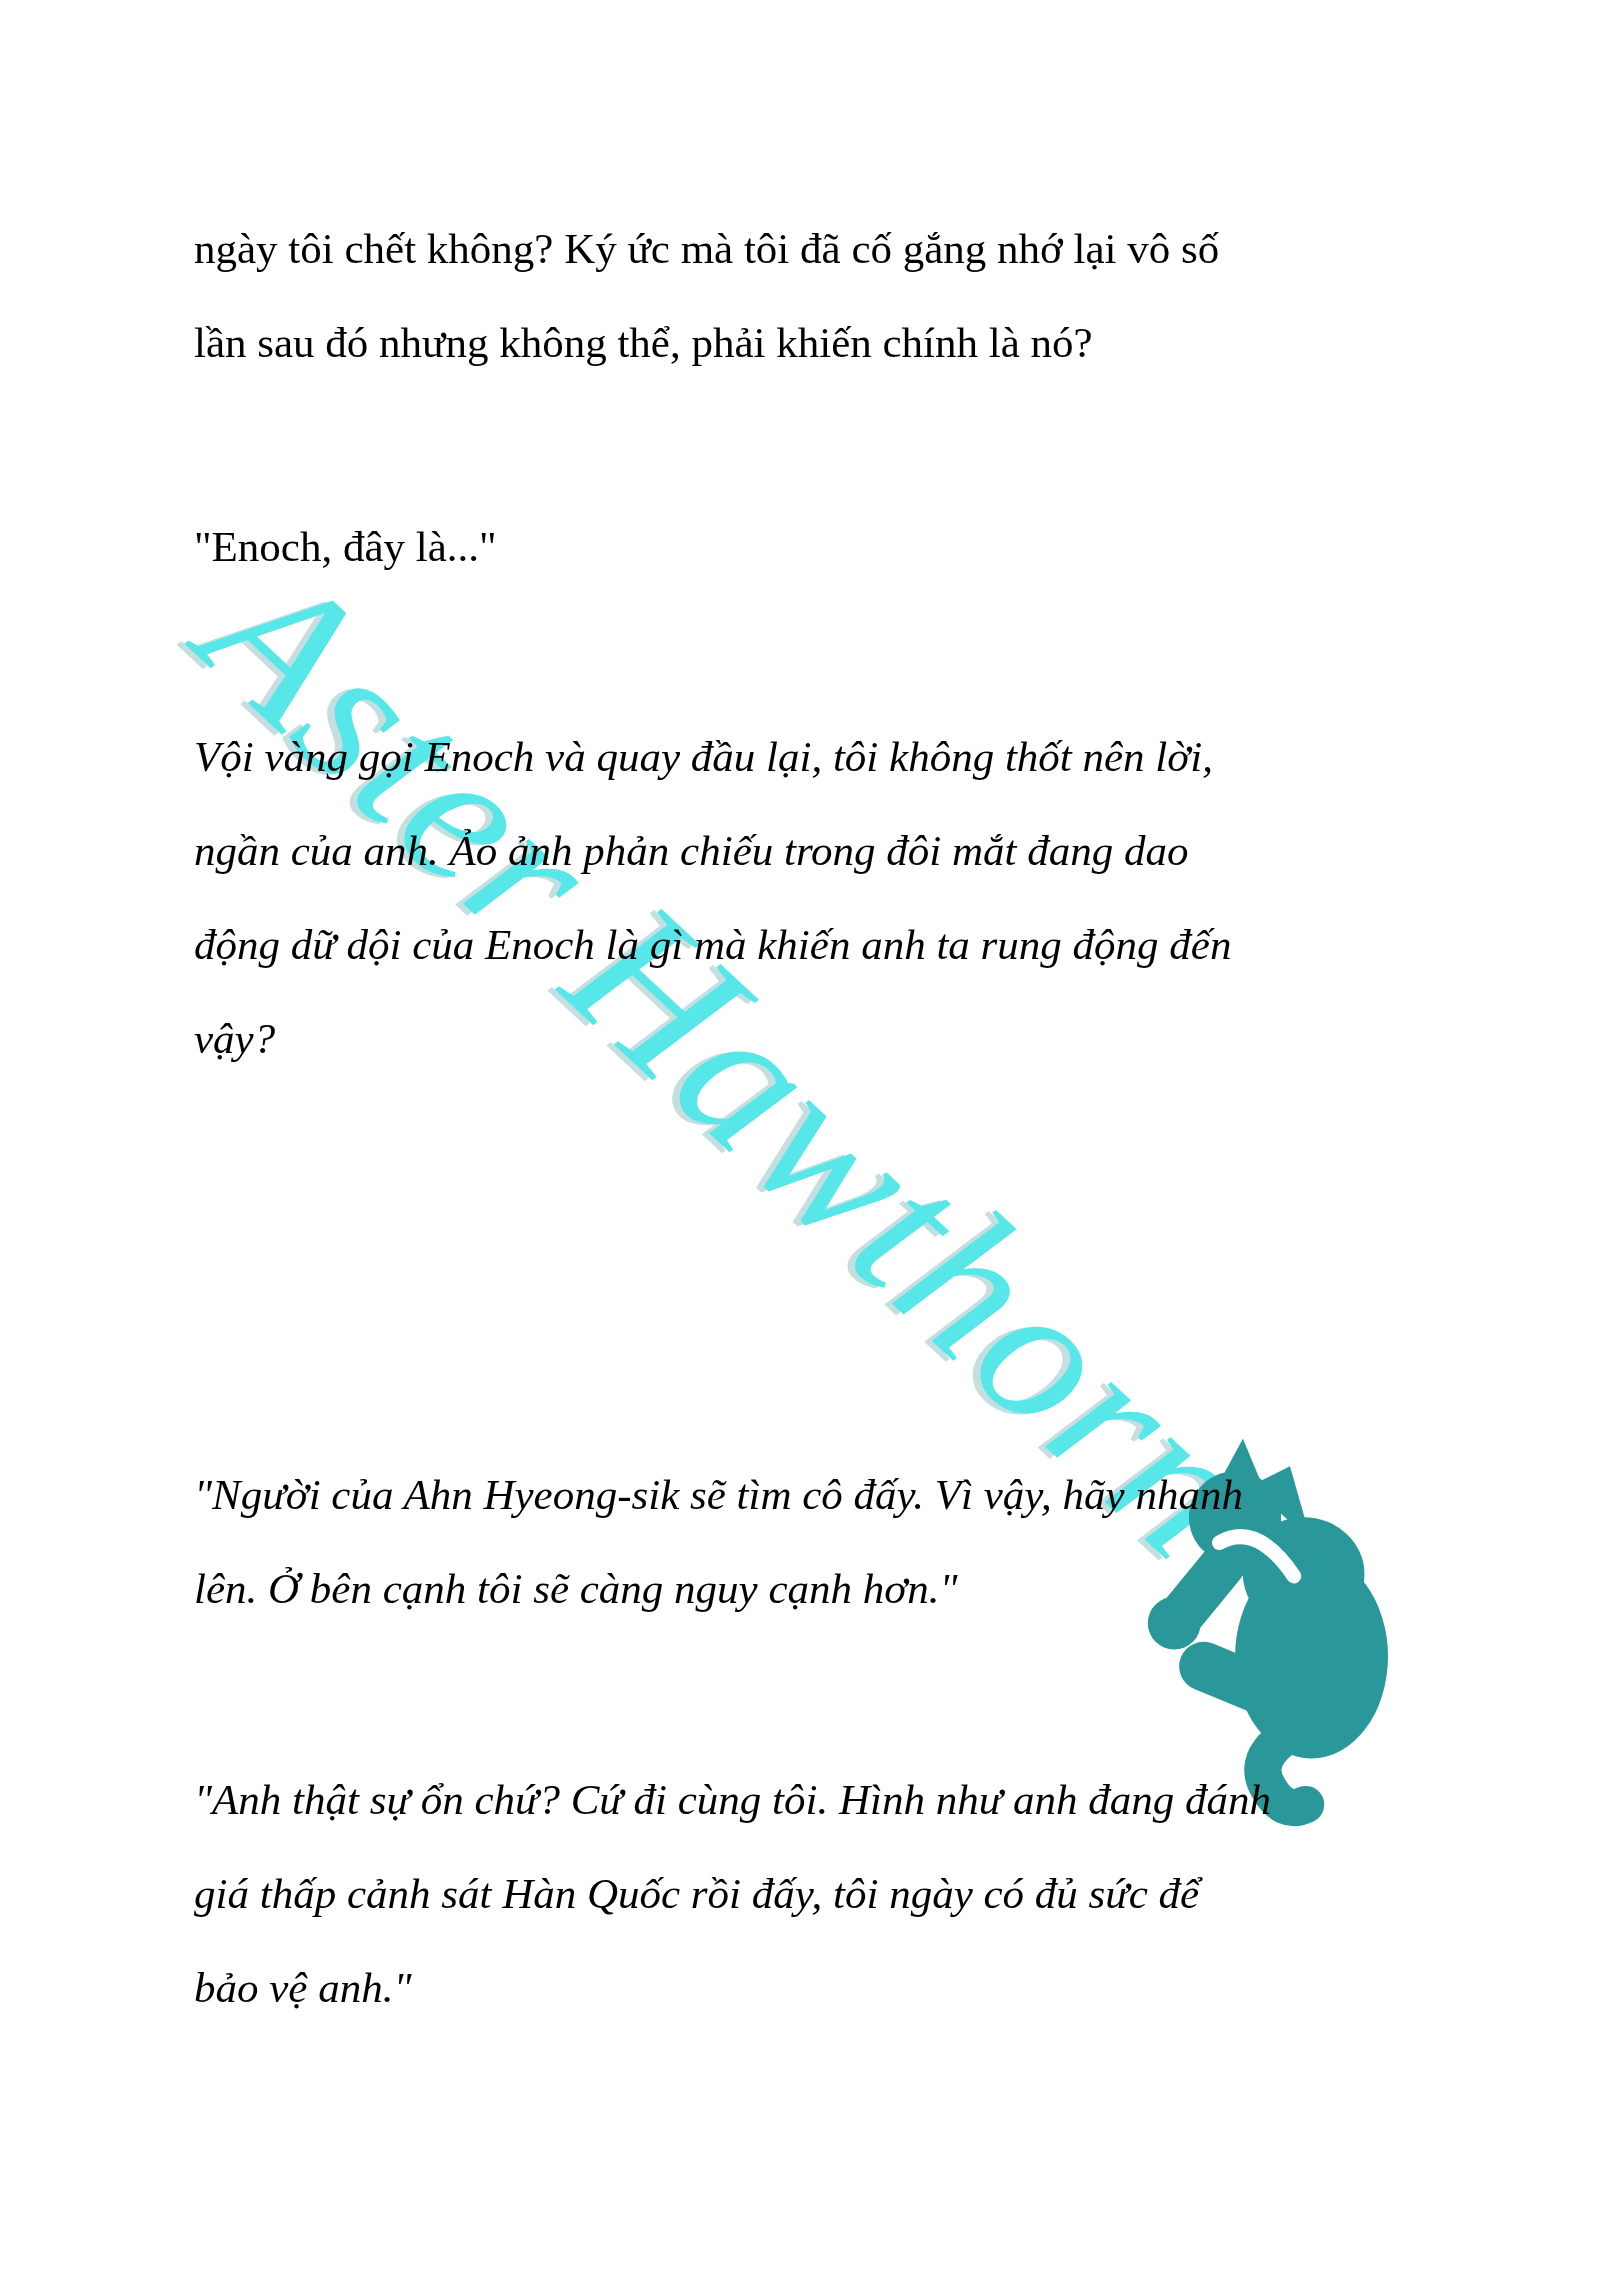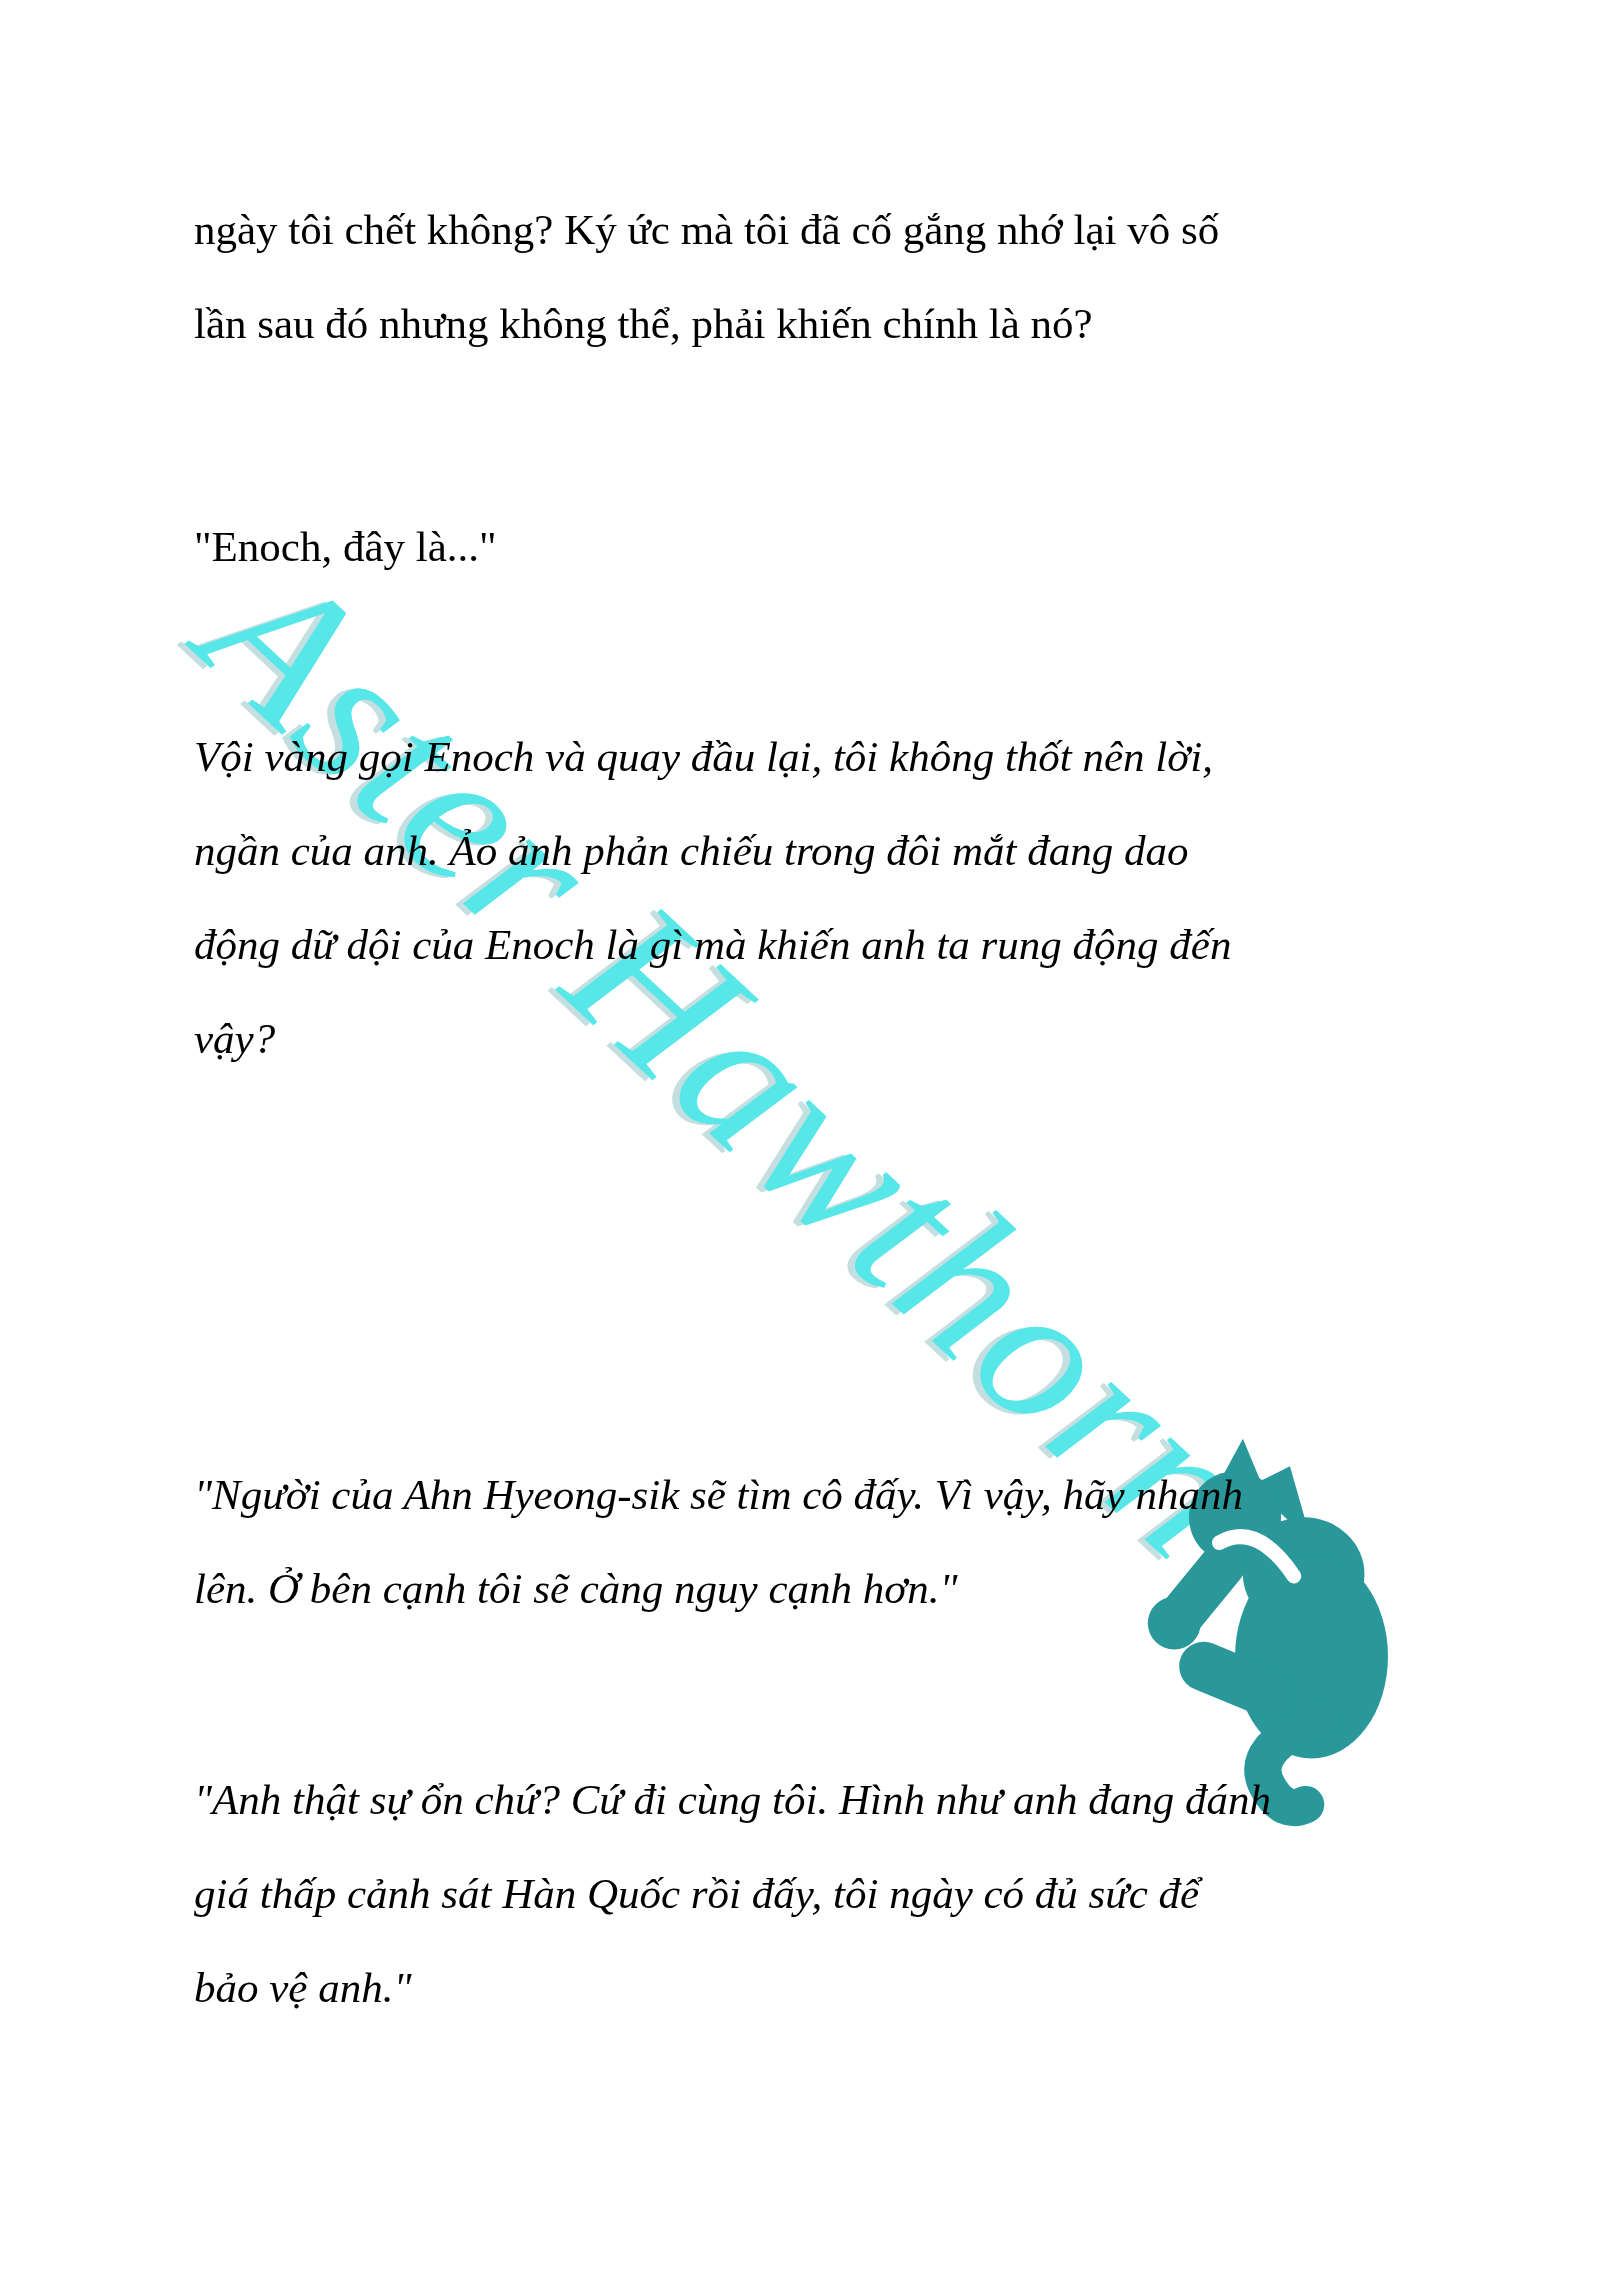--- a/index.html
+++ b/index.html
@@ -54,21 +54,21 @@
     left: 0;
   }
   .para .line {
     font-size: 43px;
     line-height: 94px;
     white-space: nowrap;
   }
   .para.italic .line {
     font-style: italic;
   }
-  .p1 { top: 183px; }
+  .p1 { top: 202px; }
   .p2 { top: 500px; }
   .p3 { top: 710px; font-style: italic; }
   .p4 { top: 1448px; }
   .p5 { top: 1753px; }
 </style>
 </head>
 <body>
 
 <div class="page">
 

